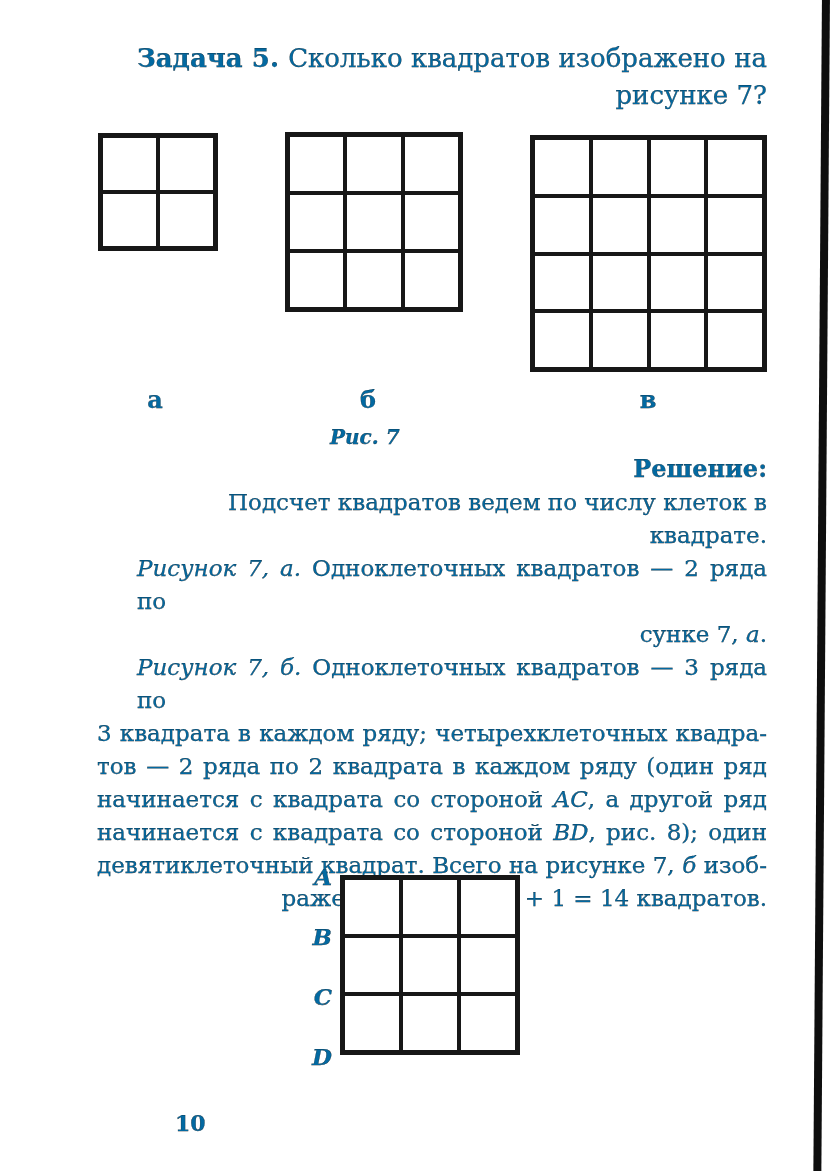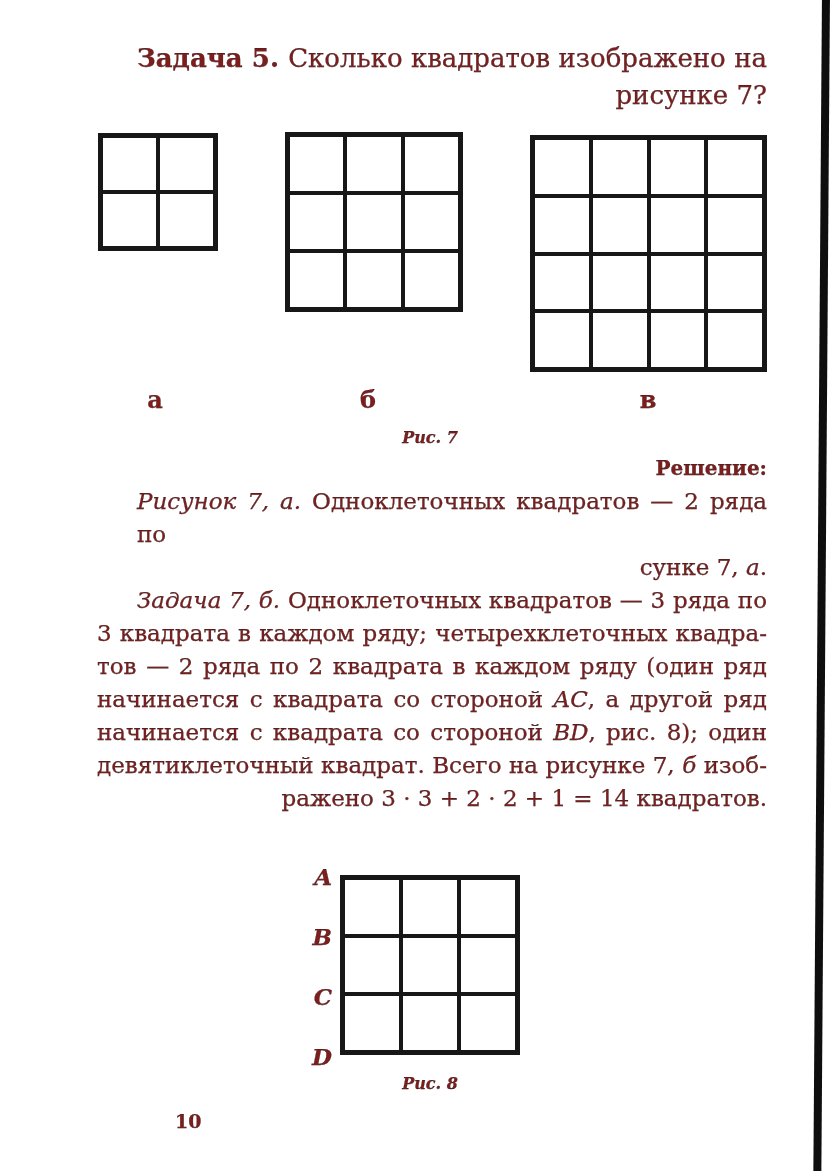--- a/index.html
+++ b/index.html
@@ -2,21 +2,21 @@
 <html><head>
 <meta charset="utf-8">
 <style>
   html,body{margin:0;padding:0;background:#e8e8e8;}
   .page{
     position:relative;
     width:831px;height:1171px;
     background:#ffffff;
     overflow:hidden;
     font-family:"DejaVu Serif","Liberation Serif",serif;
-    color:#7f1d1d;
+    color:#0369a1;
   }
   
   .scan-bar{
     position:absolute;left:822px;top:-8px;width:8px;height:1195px;
     background:#0e0e0e;
     transform:rotate(0.42deg);
     transform-origin:top left;
   }
   .doc-text{ -webkit-text-stroke:0.25px #161616; }
   .title-block{
@@ -26,53 +26,53 @@
   .sol-block{
     position:absolute;left:97px;top:452px;width:670px;
     font-size:23px;line-height:33px;
   }
   .line{display:block;}
   .line.j{text-align:justify;text-align-last:justify;}
   .line.plain{text-align:right;}
   .line.ind{padding-left:40px;}
   .b{font-weight:700;}
   .i{font-style:italic;margin-top:36px;}
-  .sol-heading{font-size:20px;}
+  .sol-heading{font-size:24px;}
   
   .sqgrid{
     position:absolute;display:grid;
     border:3px solid #171717;background:#fff;
   }
   .sqgrid > div{border:2px solid #171717;}
   .grid-a{left:98px;top:133px;width:114px;height:112px;}
   .grid-b{left:285px;top:132px;width:172px;height:174px;}
   .grid-v{left:530px;top:135px;width:231px;height:231px;}
   .grid-8{left:340px;top:875px;width:174px;height:174px;}
   .fig-label{
     position:absolute;width:60px;text-align:center;
     font-weight:700;font-size:24px;line-height:28px;
   }
   .lbl-a{left:125px;top:386px;}
   .lbl-b{left:338px;top:386px;}
   .lbl-v{left:618px;top:386px;}
   .fig-caption{
-    position:absolute;width:200px;text-align:center;
-    font-weight:700;font-style:italic;font-size:16px;line-height:27px;
+    position:absolute;width:200px;text-align:left;
+    font-weight:700;font-style:italic;font-size:20px;line-height:27px;
   }
   .cap-7{left:330px;top:424px;}
   .cap-8{left:330px;top:1070px;}
   .row-label{
     position:absolute;width:30px;text-align:right;
     font-style:italic;font-weight:700;font-size:23px;line-height:27px;
     left:302px;
   }
   .rl-A{top:863px;} .rl-B{top:923px;} .rl-C{top:983px;} .rl-D{top:1043px;}
   .page-number{
     position:absolute;left:175px;top:1110px;
-    font-weight:700;font-size:19px;
+    font-weight:700;font-size:22px;
   }
 </style>
 </head>
 <body>
 
 <div class="page">
 
   <div class="scan-bar"></div>
 
   <div class="title-block doc-text">
@@ -120,23 +120,24 @@
   <div class="fig-label lbl-b doc-text">б</div>
   <div class="fig-label lbl-v doc-text">в</div>
 
   <div class="fig-caption cap-7 doc-text">Рис. 7</div>
 
   <div class="sol-block doc-text">
     <div class="line plain ind sol-heading">
       <span class="b">Решение:</span>
     </div>
     <div>
+        <div class="line plain ind"><span>Подсчет квадратов ведем по числу клеток в квадрате.</span></div>
         <div class="line j ind"><span class="i">Рисунок 7, а.</span><span> Одноклеточных квадратов — 2 ряда по</span></div>
         <div class="line plain"><span>сунке 7, </span><span class="i">а</span><span>.</span></div>
-        <div class="line j ind"><span class="i">Задача 7, б.</span><span> Одноклеточных квадратов — 3 ряда по</span></div>
+        <div class="line j ind"><span class="i">Рисунок 7, б.</span><span> Одноклеточных квадратов — 3 ряда по</span></div>
         <div class="line j"><span>3 квадрата в каждом ряду; четырехклеточных квадра-</span></div>
         <div class="line j"><span>тов — 2 ряда по 2 квадрата в каждом ряду (один ряд</span></div>
         <div class="line j"><span>начинается с квадрата со стороной </span><span class="i">AC</span><span>, а другой ряд</span></div>
         <div class="line j"><span>начинается с квадрата со стороной </span><span class="i">BD</span><span>, рис. 8); один</span></div>
         <div class="line j"><span>девятиклеточный квадрат. Всего на рисунке 7, </span><span class="i">б</span><span> изоб-</span></div>
         <div class="line plain"><span>ражено 3 · 3 + 2 · 2 + 1 = 14 квадратов.</span></div>
       </div>
   </div>
 
   <div class="sqgrid grid-8" style="grid-template-columns: repeat(3, 1fr); grid-template-rows: repeat(3, 1fr);">
@@ -148,17 +149,16 @@
       <div></div>
       <div></div>
       <div></div>
       <div></div>
     </div>
   <div class="row-label rl-A doc-text">A</div>
   <div class="row-label rl-B doc-text">B</div>
   <div class="row-label rl-C doc-text">C</div>
   <div class="row-label rl-D doc-text">D</div>
 
-  <div class="fig-caption cap-8 doc-text">Рис. 8</div>
 
   <div class="page-number doc-text">10</div>
 
 </div>
 
 </body></html>

